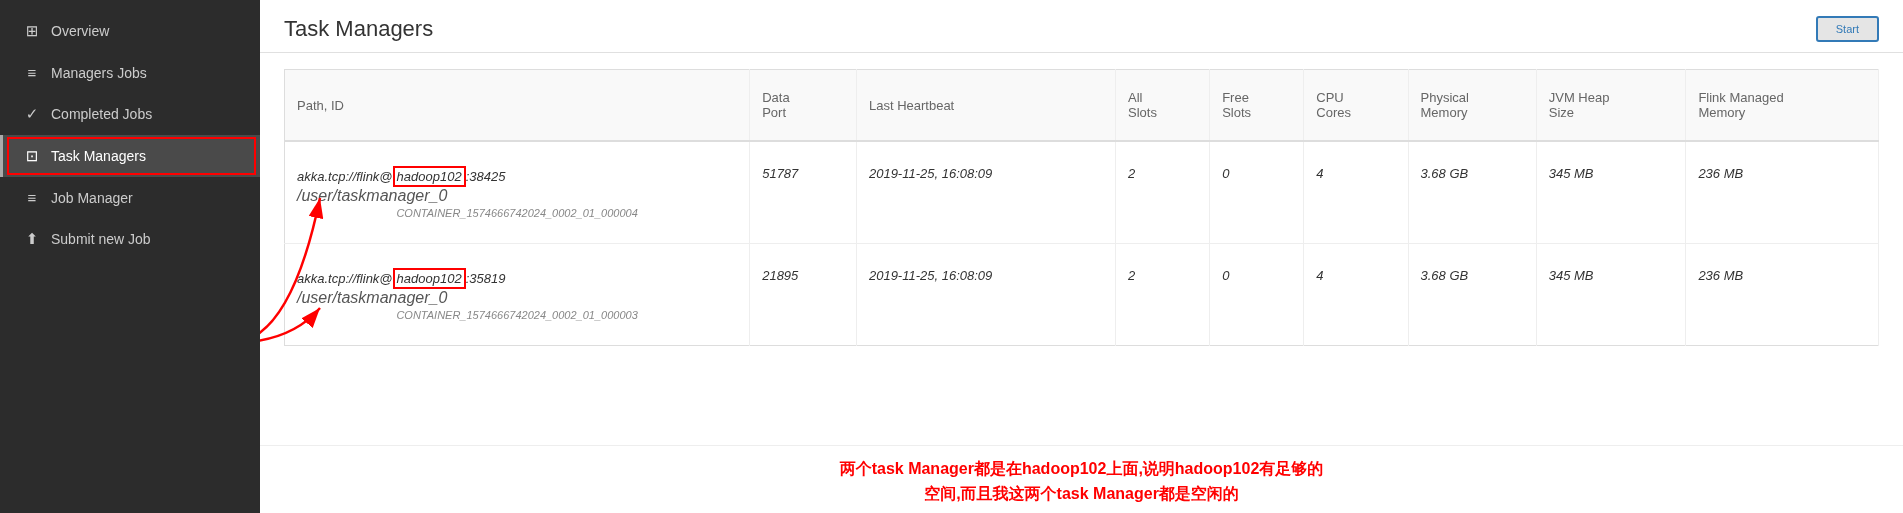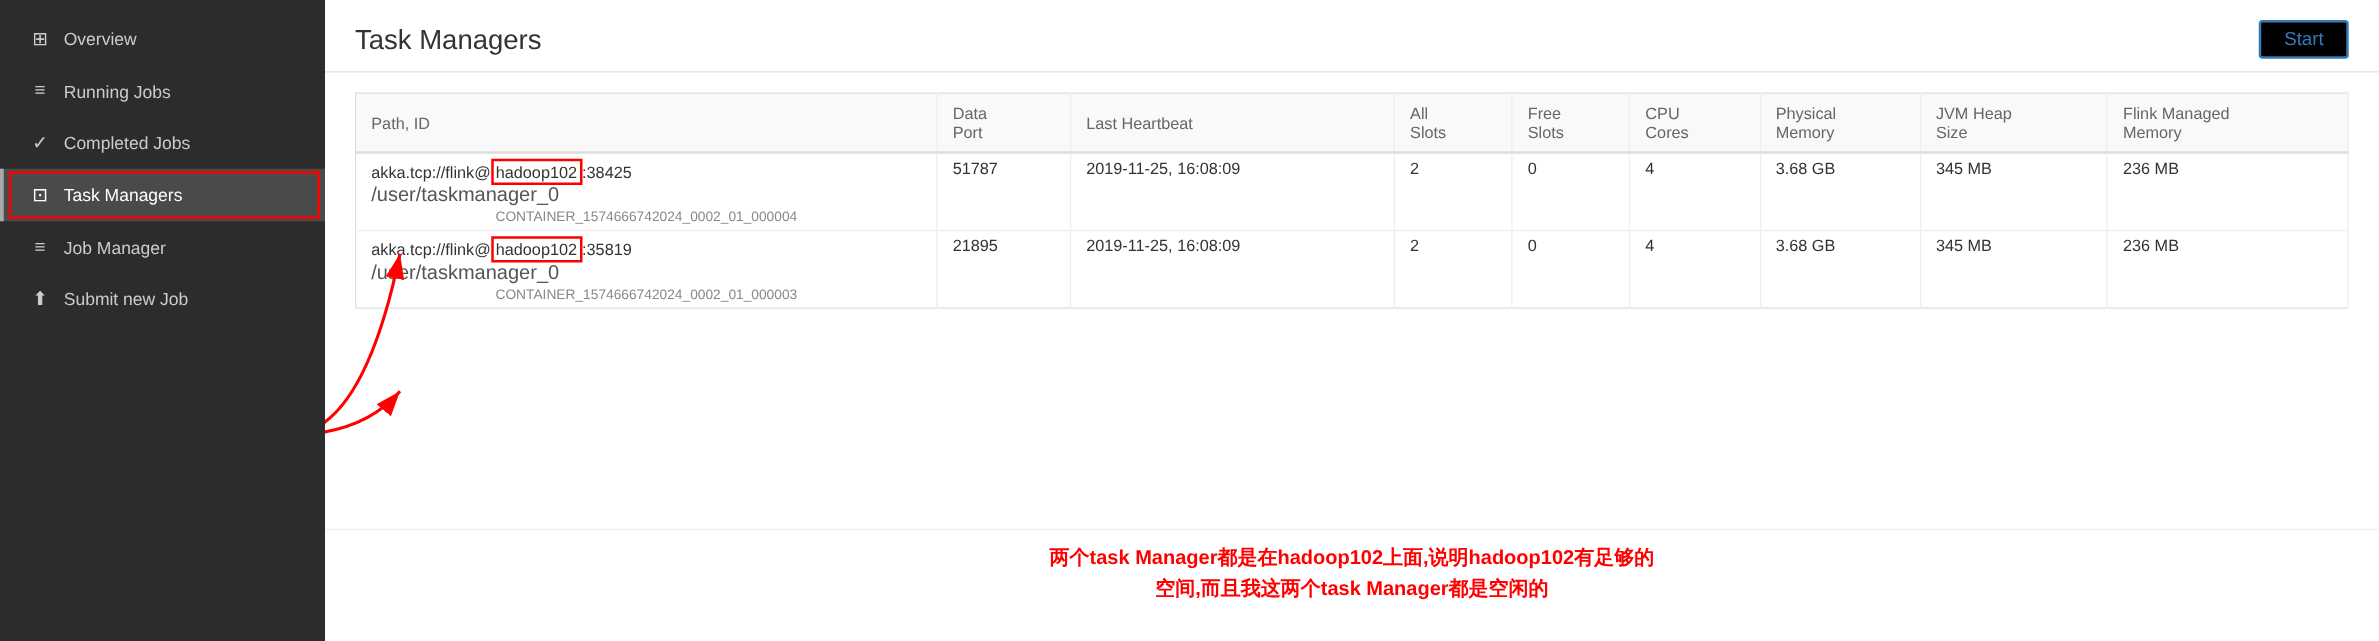--- a/index.html
+++ b/index.html
@@ -66,25 +66,25 @@
       display: flex;
       justify-content: space-between;
       align-items: center;
     }
     .main-title {
       font-size: 22px;
       color: #333;
       font-weight: 400;
     }
     .start-btn {
-      background: #000000;
+      background: #e5e5e5;
       border: 2px solid #337ab7;
       color: #337ab7;
       padding: 5px 18px;
-      font-size: 15px;
+      font-size: 11px;
       cursor: pointer;
       border-radius: 3px;
     }
 
     
     .table-container {
       flex: 1;
       padding: 16px 24px;
       overflow: auto;
       position: relative;
@@ -92,32 +92,33 @@
     .task-table {
       width: 100%;
       border-collapse: collapse;
       font-size: 13px;
       border: 1px solid #ddd;
     }
     .task-table th {
       background: #f9f9f9;
       color: #666;
       font-weight: normal;
-      padding: 8px 12px;
+      padding: 20px 12px;
       text-align: left;
       border-bottom: 2px solid #ddd;
       border-right: 1px solid #eee;
       white-space: nowrap;
     }
     .task-table td {
-      padding: 4px 12px;
+      padding: 24px 12px;
       border-bottom: 1px solid #eee;
       border-right: 1px solid #eee;
       vertical-align: top;
       color: #333;
+      font-style: italic;
     }
     .task-table tr:last-child td { border-bottom: none; }
     .path-main { font-size: 13px; color: #333; }
     .path-sub { font-size: 16px; color: #555; }
     .path-container { font-size: 11px; color: #888; margin-top: 2px; text-align: center; }
 
     
     .red-box {
       display: inline-block;
       border: 2px solid red;
@@ -129,21 +130,21 @@
       position: absolute;
       top: 0; left: 0;
       width: 100%;
       height: 100%;
       pointer-events: none;
     }
 
     
     .bottom-annotation {
       background: #fff;
-      padding: 10px 24px 28px 24px;
+      padding: 10px 24px 6px 24px;
       text-align: center;
       border-top: 1px solid #eee;
     }
     .annotation-text {
       color: red;
       font-size: 16px;
       font-weight: bold;
       line-height: 1.6;
     }
   </style>
@@ -151,21 +152,21 @@
 <body>
 
 <div class="sidebar">
   <nav class="sidebar-nav">
     <div class="nav-item">
       <span class="nav-icon">⊞</span>
       <span>Overview</span>
     </div>
     <div class="nav-item">
       <span class="nav-icon">≡</span>
-      <span>Running Jobs</span>
+      <span>Managers Jobs</span>
     </div>
     <div class="nav-item">
       <span class="nav-icon">✓</span>
       <span>Completed Jobs</span>
     </div>
     <div class="nav-item active" style="position:relative;">
       <span class="nav-icon">⊡</span>
       <span>Task Managers</span>
 
       <span style="position:absolute;left:4px;top:2px;bottom:2px;right:4px;border:2px solid red;pointer-events:none;"></span>

